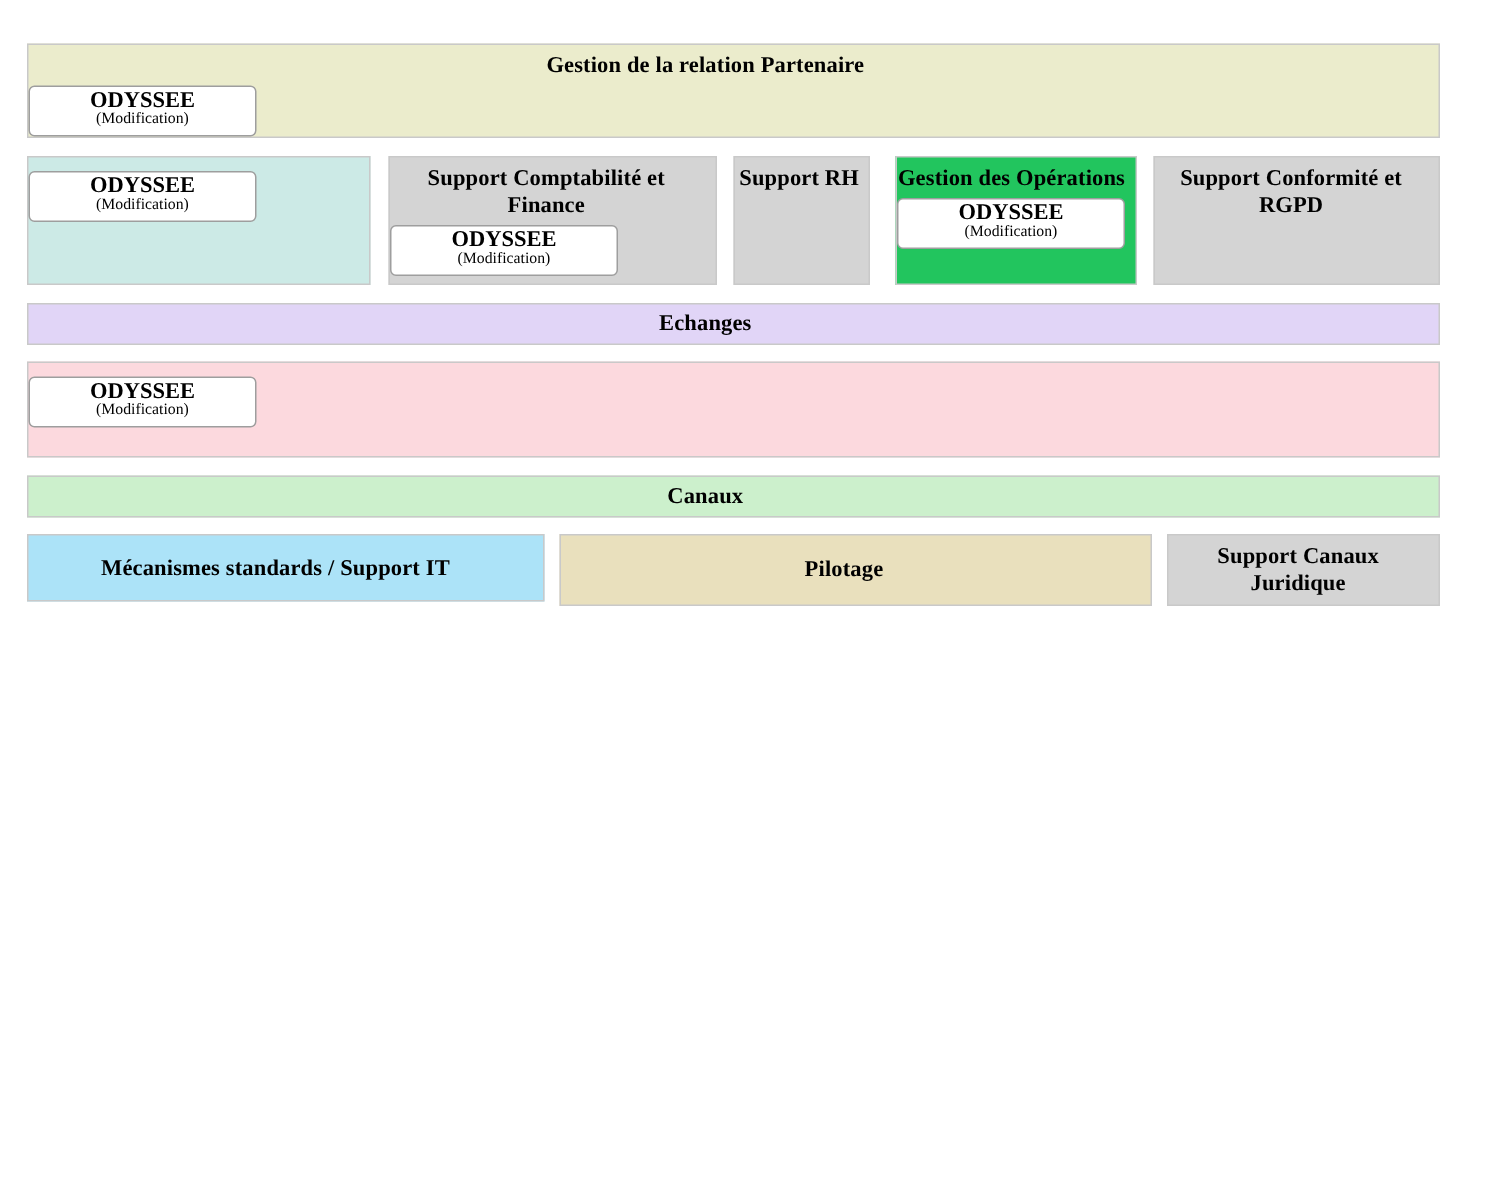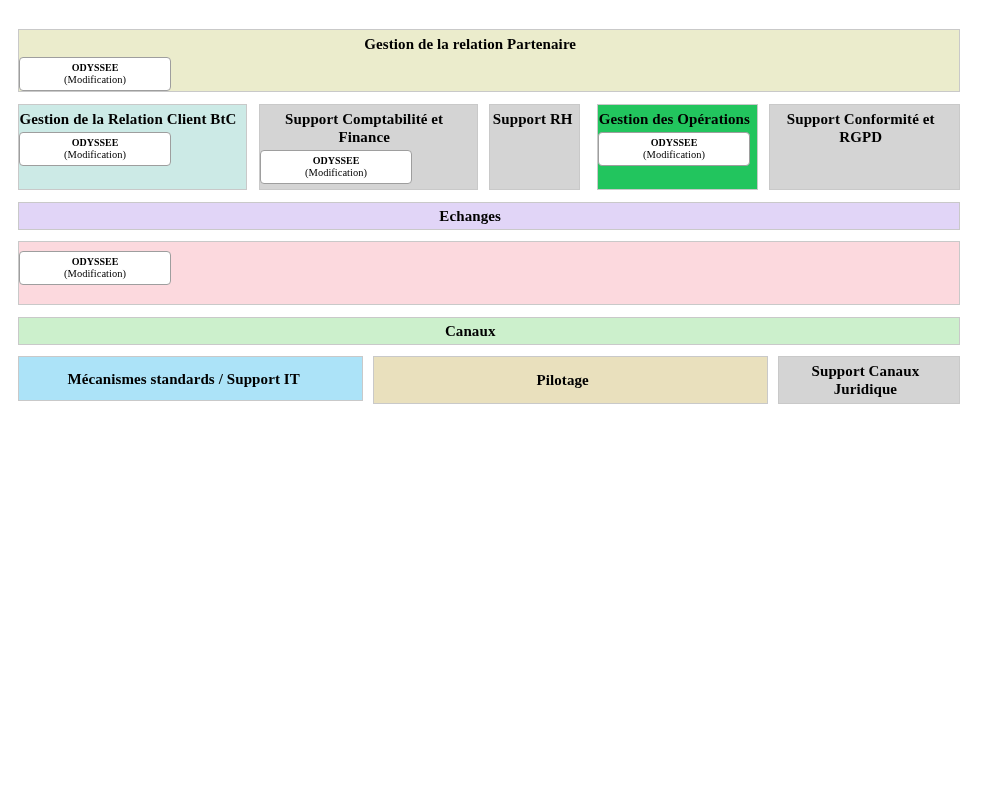--- a/index.html
+++ b/index.html
@@ -46,21 +46,21 @@
     background: #ffffff;
     border: 1px solid #9e9e9e;
     border-radius: 4px;
     width: 152px;
     padding: 3px 4px 4px 4px;
     text-align: center;
   }
 
   .app-name {
     font-weight: bold;
-    font-size: 10px;
+    font-size: 15px;
     line-height: 13px;
   }
 
   .app-state {
     font-weight: normal;
     font-size: 10.5px;
     line-height: 12px;
   }
 
   
@@ -78,21 +78,20 @@
 <div id="canvas">
     <div class="block" style="left: 18px; top: 29px; width: 942px; height: 63px; background: rgb(235, 236, 204); border-color: rgb(201, 201, 201);">
       <div class="block-title">Gestion de la relation Partenaire</div>
       <div class="app-button" style="background: rgb(255, 255, 255); border-color: rgb(158, 158, 158);">
         <div class="app-name">ODYSSEE</div>
         <div class="app-state">(Modification)</div>
       </div>
     </div>
     <div style="position: absolute; left: 0px; top: 0px; width: 0px; height: 0px;"></div>
     <div class="block" style="left: 18px; top: 104px; width: 229px; height: 86px; background: rgb(204, 234, 230); border-color: rgb(201, 201, 201);">
-      <div class="block-title">Gestion de la Relation Client BtC</div>
       <div class="app-button" style="background: rgb(255, 255, 255); border-color: rgb(158, 158, 158);">
         <div class="app-name">ODYSSEE</div>
         <div class="app-state">(Modification)</div>
       </div>
     </div>
     <div class="block" style="left: 259px; top: 104px; width: 219px; height: 86px; background: rgb(212, 212, 212); border-color: rgb(201, 201, 201);">
       <div class="block-title">Support Comptabilité et Finance</div>
       <div class="app-button" style="background: rgb(255, 255, 255); border-color: rgb(158, 158, 158);">
         <div class="app-name">ODYSSEE</div>
         <div class="app-state">(Modification)</div>

